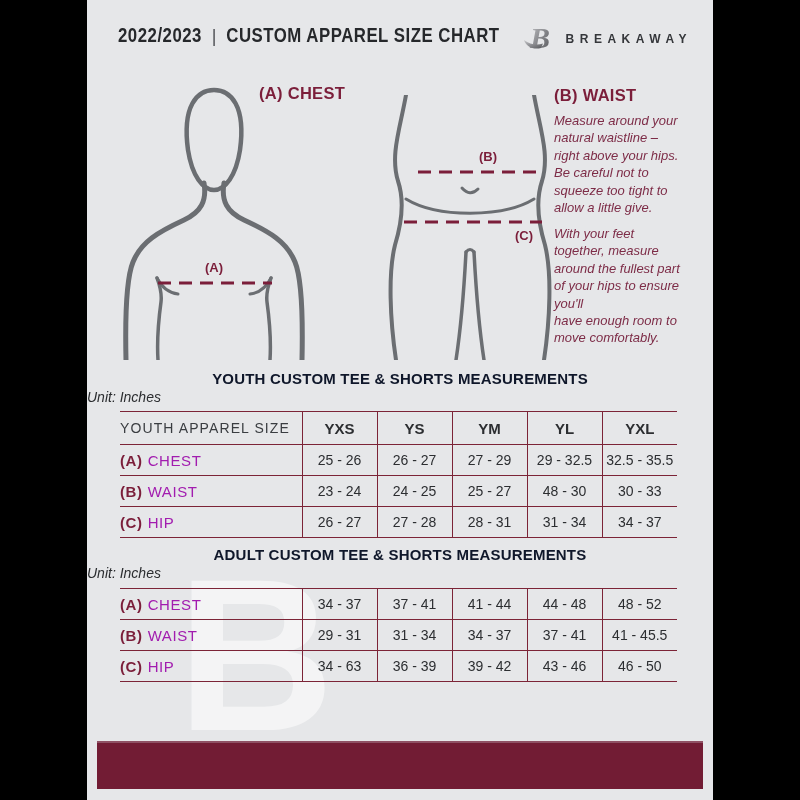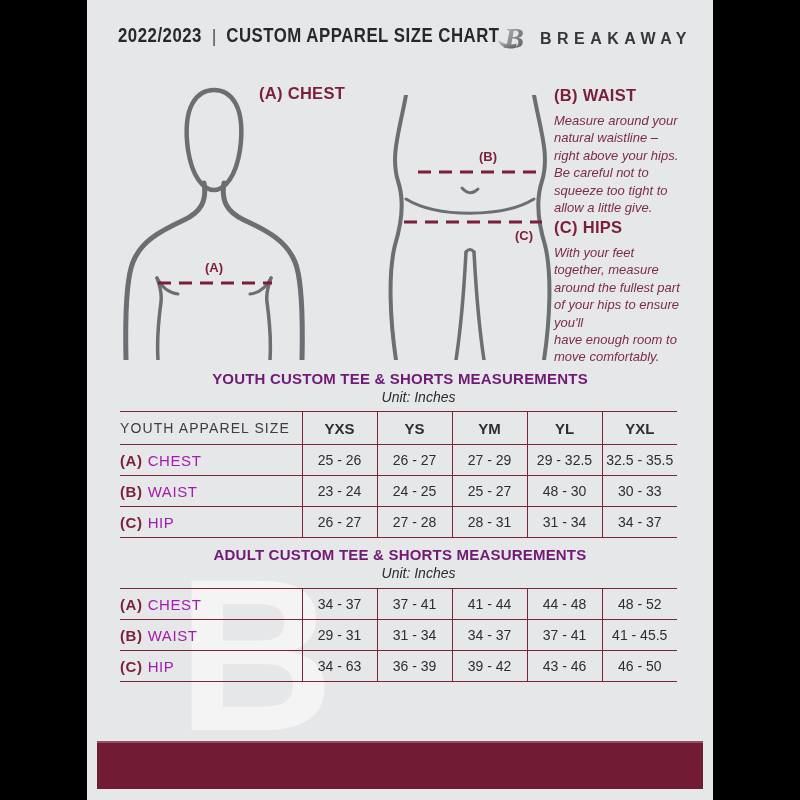--- a/index.html
+++ b/index.html
@@ -19,42 +19,42 @@
     color:rgba(255,255,255,0.55); user-select:none;
   }
   
   .title-group {
     position:absolute; left:31px; top:24px; display:flex; align-items:center; gap:9px;
     transform:scaleX(0.84); transform-origin:left center; white-space:nowrap; z-index:1;
   }
   .season, .main-title { font-size:20px; font-weight:bold; color:#26282b; letter-spacing:0.6px; }
   .sep { font-size:19px; font-weight:normal; color:#3a3c40; padding:0 3px; }
   .brand-group { position:absolute; right:21px; top:19px; display:flex; align-items:center; gap:9px; z-index:1; }
-  .brand-name { font-size:16px; font-weight:bold; letter-spacing:5.5px; color:#35373b; }
+  .brand-name { font-size:12px; font-weight:bold; letter-spacing:5.5px; color:#35373b; }
   
   .guide-block { position:absolute; width:152px; z-index:1; }
   .guide-heading { font-size:16.5px; font-weight:bold; color:#7b1e3a; letter-spacing:0.3px; }
   .guide-body {
     margin-top:7px; font-size:13px; font-style:italic; line-height:1.34;
     color:#7d2c47; white-space:pre-line;
   }
   .gA { left:172px; top:84px; }
   .gB { left:467px; top:86px; }
   .gC { left:467px; top:218px; }
   .fig { position:absolute; z-index:1; }
   .fig1 { left:27px; top:80px; }
   .fig2 { left:298px; top:95px; }
   
   .sec-title {
     position:absolute; left:0; width:100%; text-align:center; z-index:1;
-    font-size:15px; font-weight:bold; color:#701a75; letter-spacing:0.2px;
+    font-size:15px; font-weight:bold; color:#0f172a; letter-spacing:0.2px;
   }
   .sec-unit {
-    position:absolute; left:0; width:100%; text-align:center; z-index:1;
-    font-size:14px; font-style:italic; color:#2b2d30;padding-left:37px;
+    position:absolute; left:0; width:100%; z-index:1;
+    font-size:14px; font-style:italic; color:#2b2d30;
   }
   .youth-title { top:370px; } .youth-unit { top:389px; }
   .adult-title { top:546px; } .adult-unit { top:565px; }
   
   .size-table {
     position:absolute; left:33px; z-index:1;
     border-collapse:collapse; table-layout:fixed; width:557px;
     border-bottom:1.6px solid #7c2437;
   }
   .youth-table { top:411px; } .adult-table { top:588px; }
@@ -145,21 +145,20 @@
     <div class="guide-block gB">
       <div class="guide-heading">(B) WAIST</div>
       <div class="guide-body">Measure around your
 natural waistline –
 right above your hips.
 Be careful not to
 squeeze too tight to
 allow a little give.</div>
     </div>
     <div class="guide-block gC">
-      <div class="guide-heading">(C) HIPS</div>
       <div class="guide-body">With your feet
 together, measure
 around the fullest part
 of your hips to ensure
 you'll
 have enough room to
 move comfortably.</div>
     </div>
 
     <div class="sec-title youth-title">YOUTH CUSTOM TEE &amp; SHORTS MEASUREMENTS</div>

